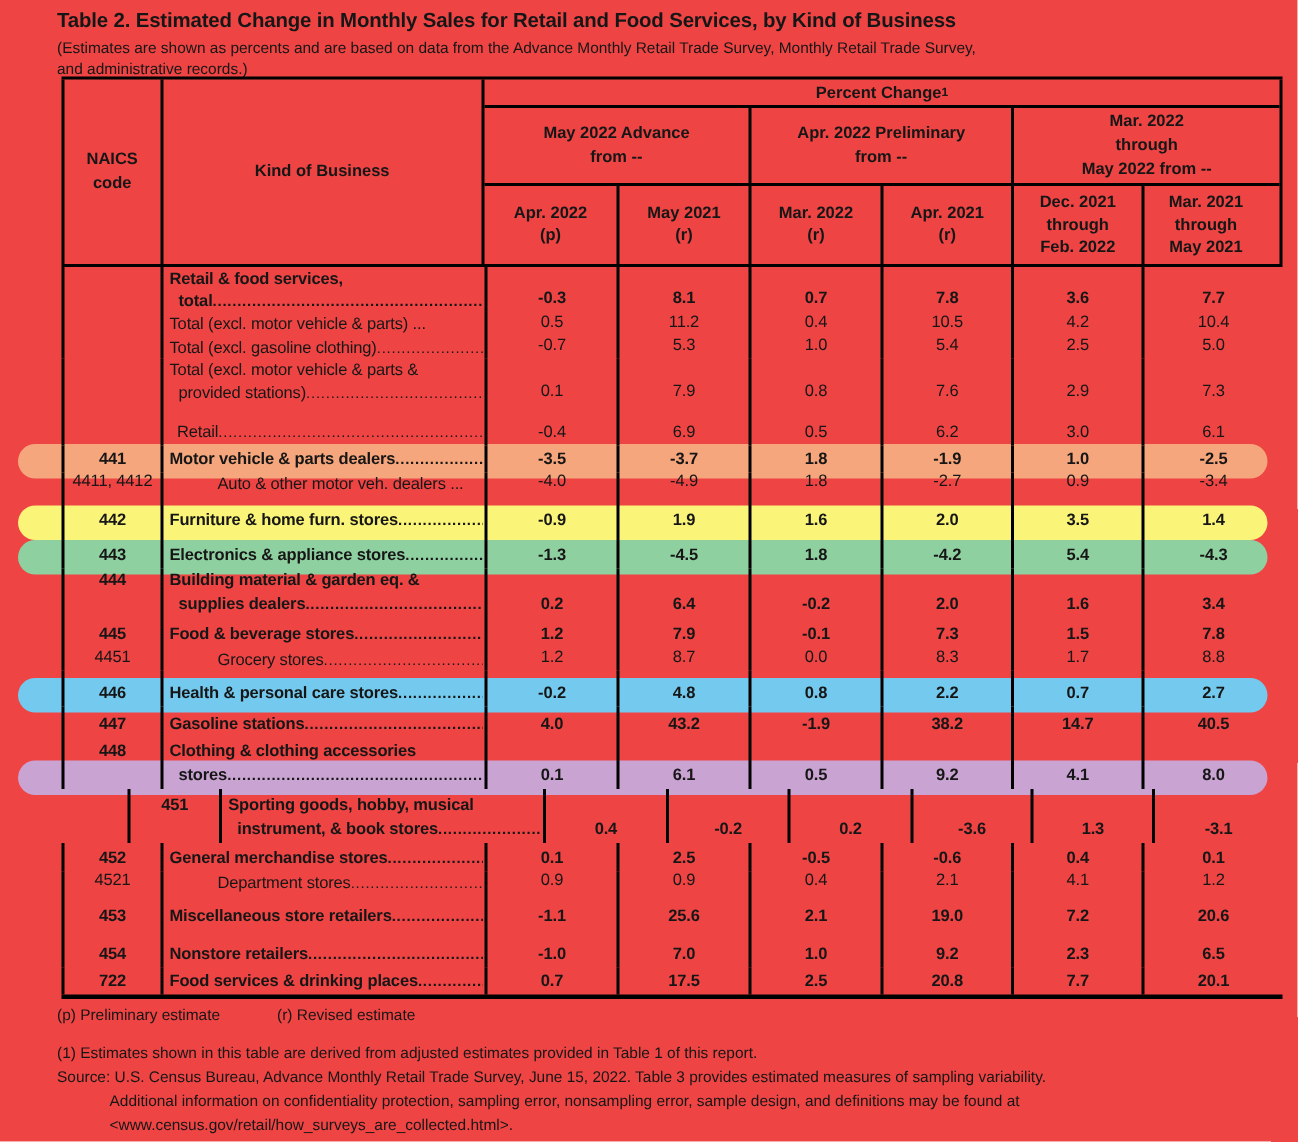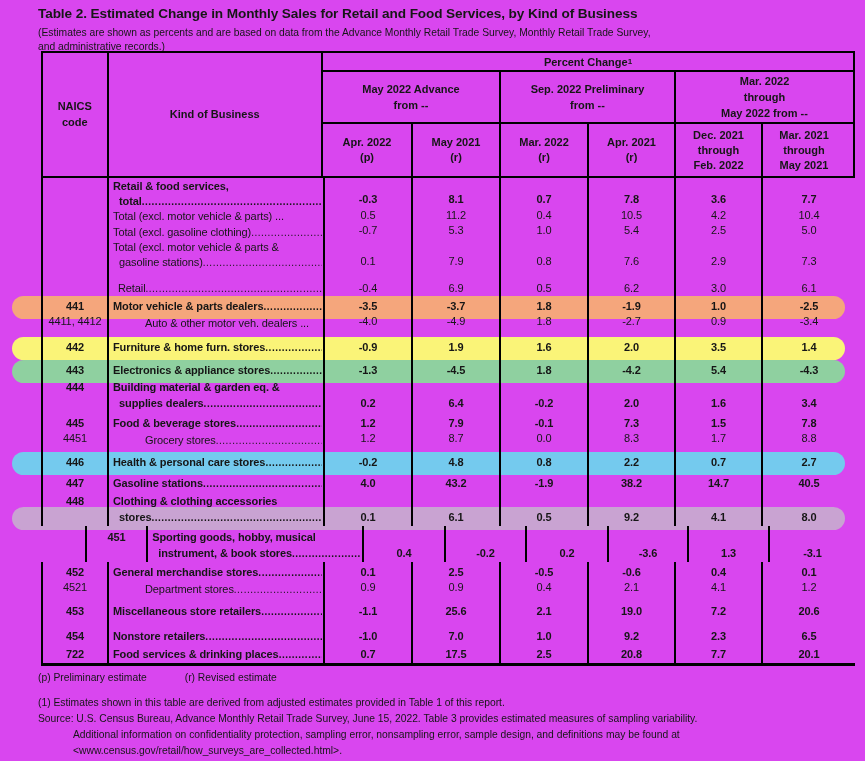--- a/index.html
+++ b/index.html
@@ -1,17 +1,17 @@
 <!DOCTYPE html>
 <html><head>
 <meta charset="utf-8">
 <style>
   html,body{margin:0;padding:0;background:#fff;}
   *{box-sizing:border-box;}
-  #page{position:relative;width:865px;height:761px;background:#d946ef;overflow:hidden;
+  #page{position:relative;width:865px;height:761px;background:#ef4444;overflow:hidden;
         font-family:"Liberation Sans","DejaVu Sans",sans-serif;color:#161616;}
   .abs{position:absolute;}
 
   
   #title{left:38px;top:6px;font-size:13.6px;font-weight:bold;letter-spacing:-0.1px;}
   #subtitle1{left:38px;top:27px;font-size:10.3px;}
   #subtitle2{left:38px;top:41px;font-size:10.3px;}
 
   
   #tbl{left:41px;top:51px;width:814px;}
@@ -88,21 +88,21 @@
         <div id="h-pc">
           <span>Percent Change</span>
             <sup>1</sup>
         </div>
         <div id="h-groups">
           <div class="h-group g1">
             <div>May 2022 Advance</div>
             <div>from --</div>
           </div>
           <div class="h-group g2">
-            <div>Sep. 2022 Preliminary</div>
+            <div>Apr. 2022 Preliminary</div>
             <div>from --</div>
           </div>
           <div class="h-group g3">
             <div>Mar. 2022</div>
             <div>through</div>
             <div>May 2022 from --</div>
           </div>
         </div>
         <div id="h-cols">
           <div class="h-col w1">
@@ -236,21 +236,21 @@
           <div class="cells">
             <div class="cell c-naics">
               <div class="ln"></div>
               <div class="ln"></div>
             </div>
             <div class="cell c-kob">
               <div class="ln kob-ln ind0">
                 <span class="txt">Total (excl. motor vehicle &amp; parts &amp;</span>
               </div>
               <div class="ln kob-ln ind0w">
-                <span class="txt">gasoline stations)</span>
+                <span class="txt">provided stations)</span>
                 <span class="dots">................................................................................................................................................................</span>
               </div>
             </div>
             <div class="cell val c-v">
               <div class="ln">0.1</div>
             </div>
             <div class="cell val c-v">
               <div class="ln">7.9</div>
             </div>
             <div class="cell val c-v">

